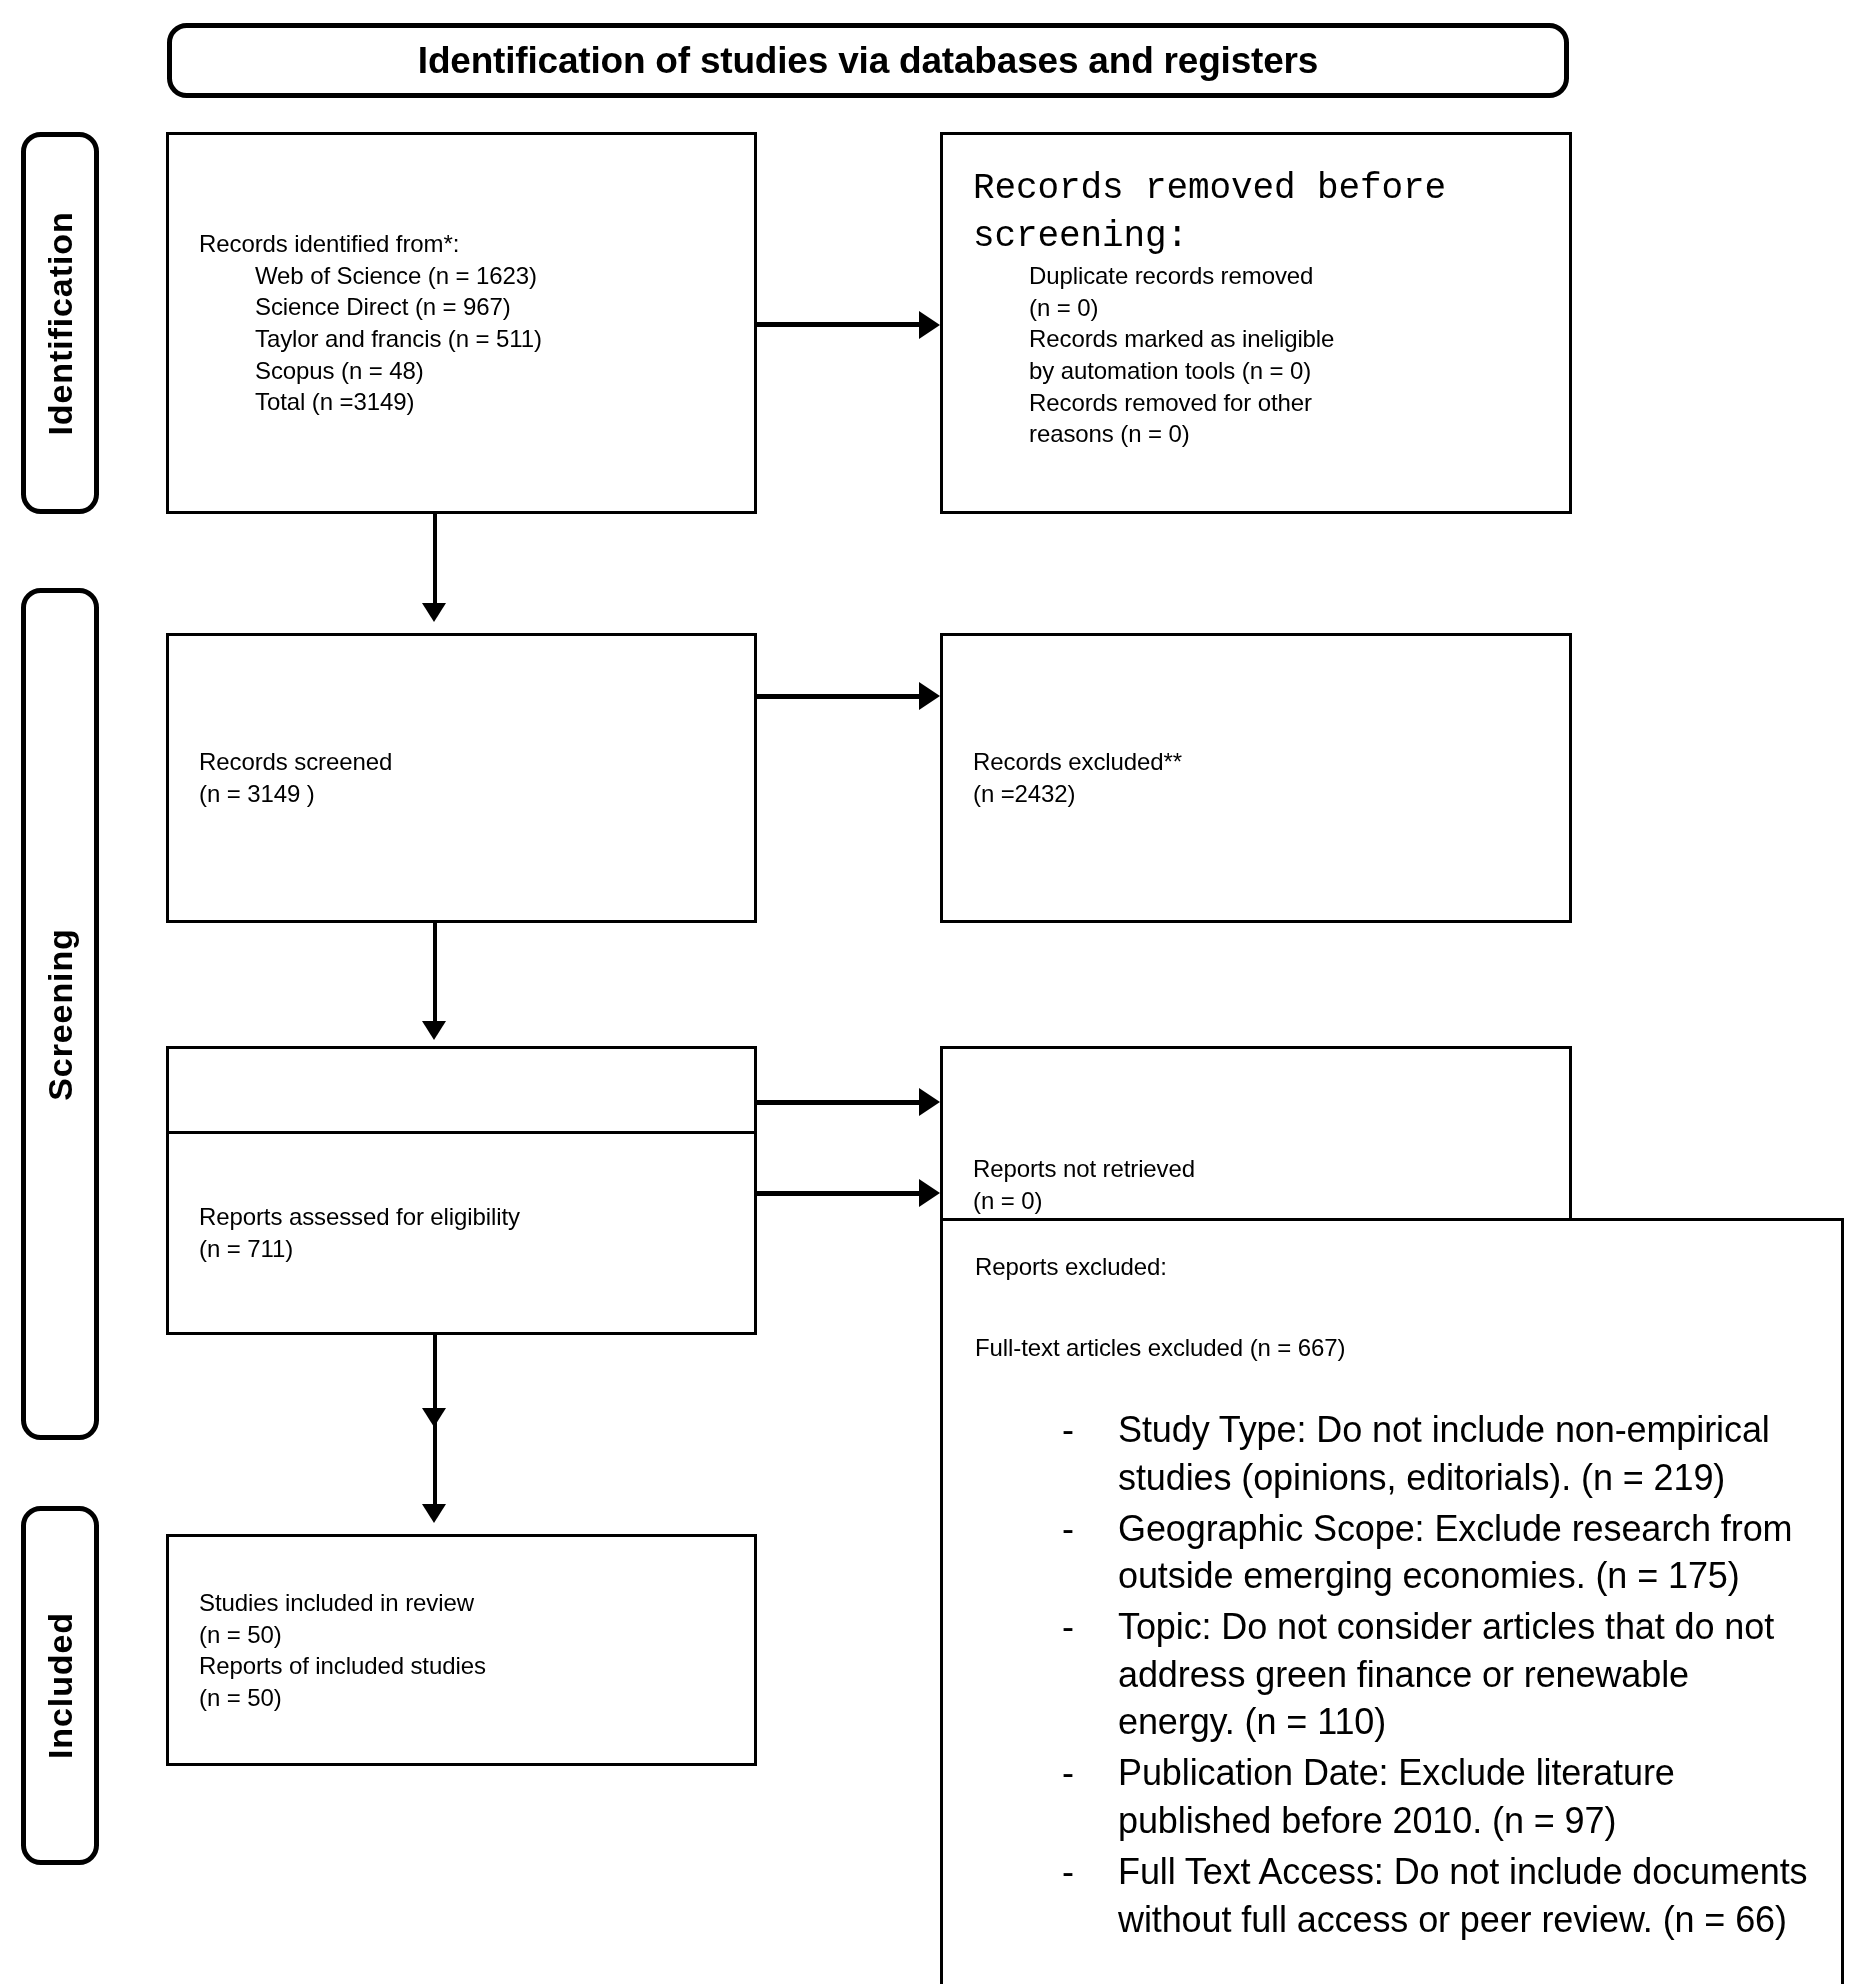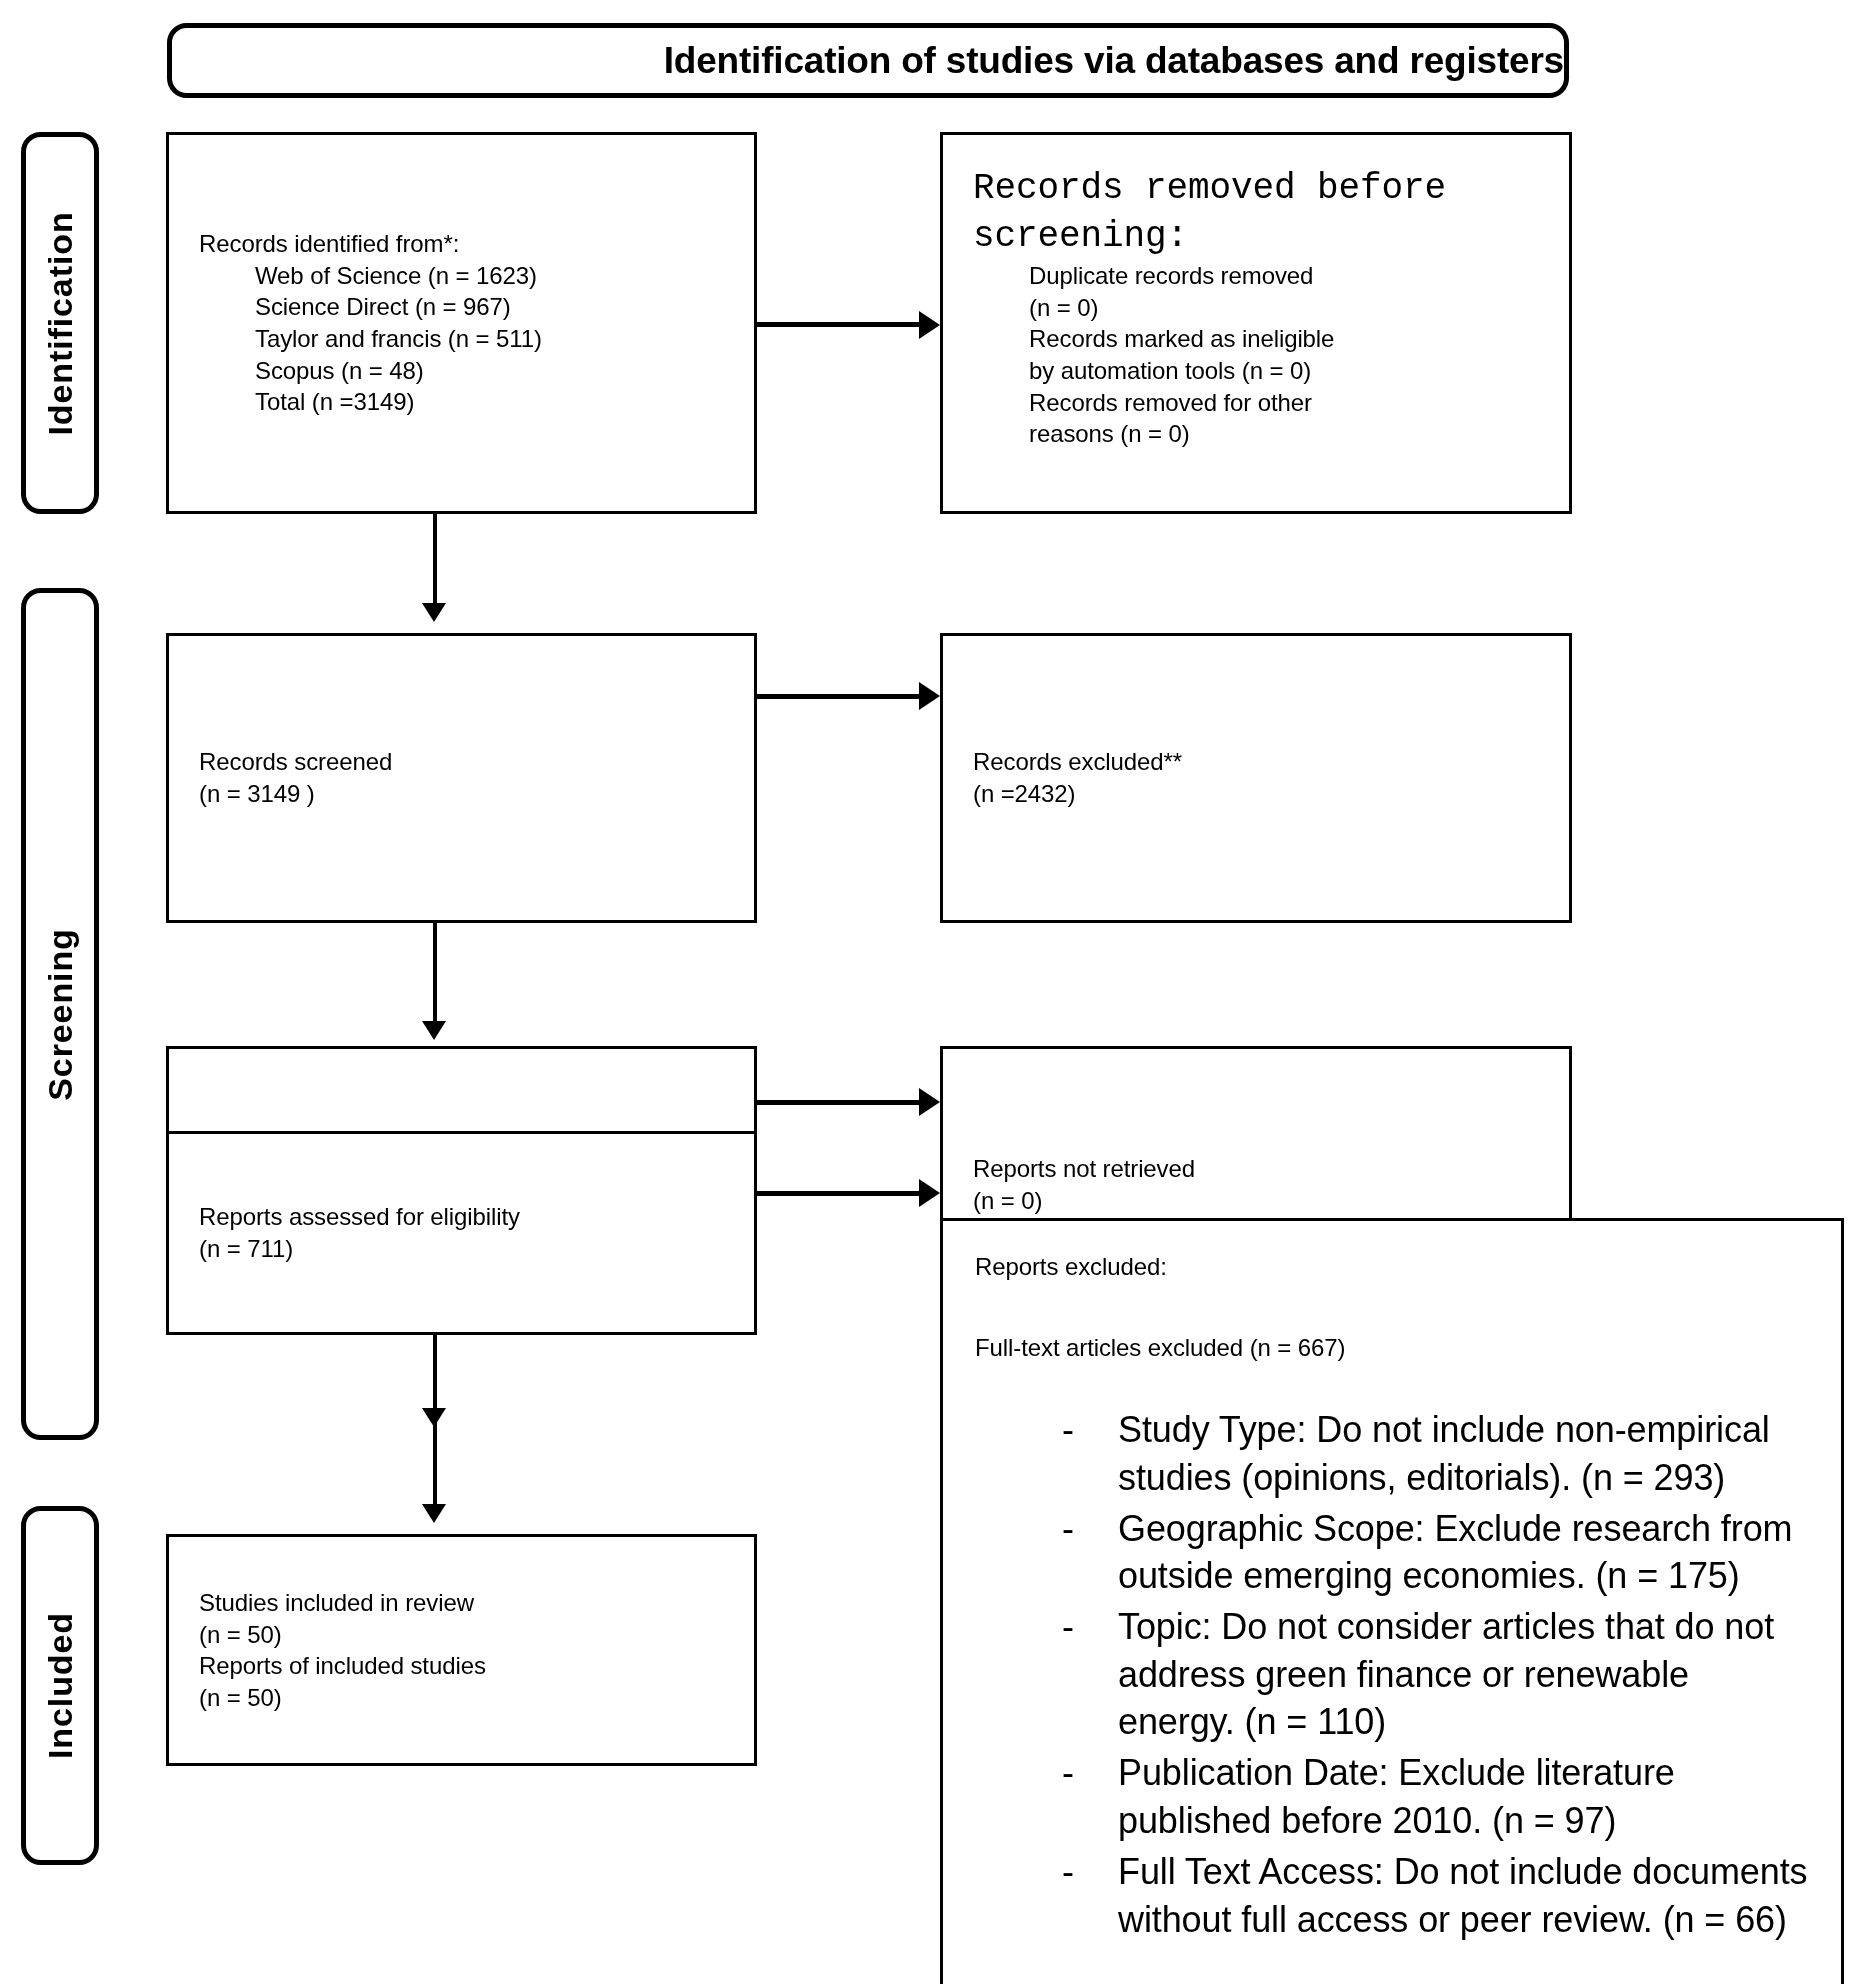--- a/index.html
+++ b/index.html
@@ -57,21 +57,21 @@
 
   
   .stage-header {
     position: absolute;
     box-sizing: border-box;
     border: 5.2px solid #000000;
     border-radius: 19.7px;
     background: #ffffff;
     display: flex;
     align-items: center;
-    justify-content: flex-end;
+    justify-content: center;
   }
   .stage-header .title {
     font-size: 37px;
     font-weight: bold;
     letter-spacing: -0.2px;
   }
 
   
   .stage-label {
     position: absolute;
@@ -246,21 +246,21 @@
 
   <div class="pbox top-aligned" style="left:940px; top:1190px; width:904px; height:812px;margin-top:28px;">
     <div class="inner" style="left:32px; right:25.5px;">
       <div class="line">Reports excluded:</div>
       <div class="spacer-gap"></div>
       <div class="line">Full-text articles excluded (n = 667)</div>
 
       <div class="bullets">
         <div class="bullet-row">
           <span class="bullet-dash">-</span>
-          <span class="bullet-text">Study Type: Do not include non-empirical studies (opinions, editorials). (n = 293)</span>
+          <span class="bullet-text">Study Type: Do not include non-empirical studies (opinions, editorials). (n = 219)</span>
         </div>
         <div class="bullet-row">
           <span class="bullet-dash">-</span>
           <span class="bullet-text">Geographic Scope: Exclude research from outside emerging economies. (n = 175)</span>
         </div>
         <div class="bullet-row">
           <span class="bullet-dash">-</span>
           <span class="bullet-text">Topic: Do not consider articles that do not address green finance or renewable energy. (n = 110)</span>
         </div>
         <div class="bullet-row">

